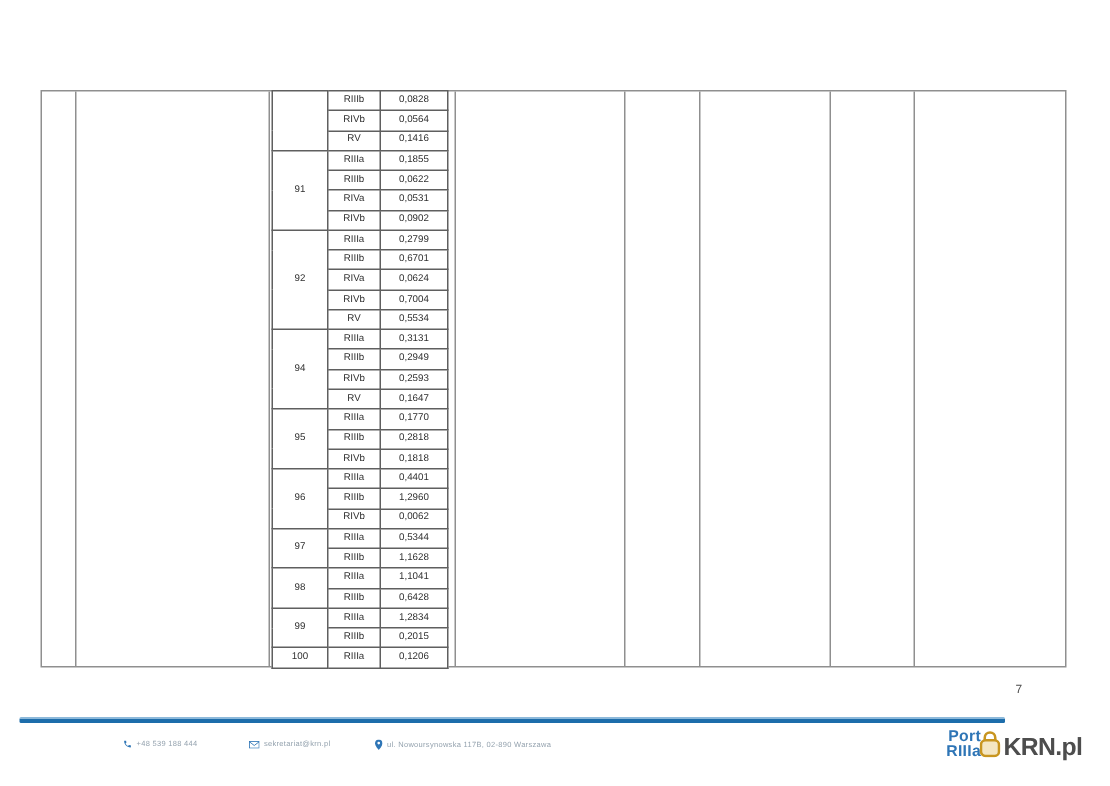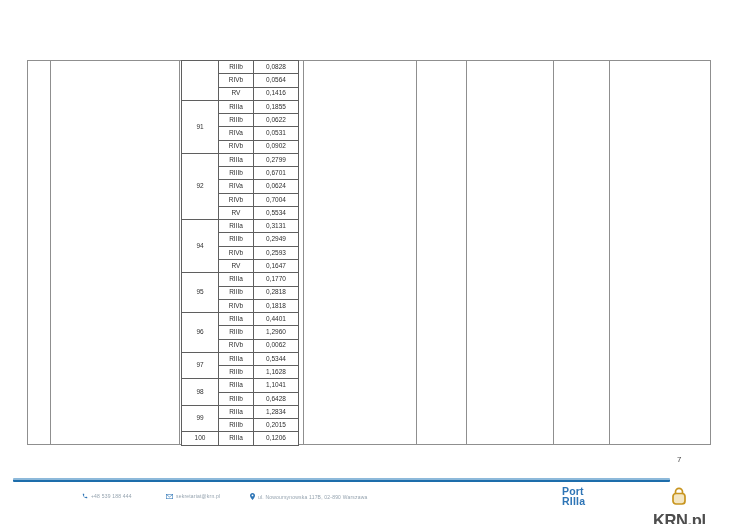--- a/index.html
+++ b/index.html
@@ -38,27 +38,27 @@
   }
   .contact-item{
     position:absolute;top:493px;display:flex;align-items:center;gap:3px;
     font-size:5px;color:#94a2ae;letter-spacing:.2px;
   }
   .contact-phone{left:82px;}
   .contact-email{left:166px;}
   .contact-address{left:250px;}
   .contact-item svg{display:block;}
   .brand-port{
-    position:absolute;left:562px;top:487px;width:52px;
-    text-align:left;font-size:10.5px;line-height:9.5px;
+    position:absolute;left:602px;top:487px;width:52px;
+    text-align:right;font-size:10.5px;line-height:9.5px;
     font-weight:800;color:#2e75b6;letter-spacing:.2px;
   }
   .brand-krn{
     position:absolute;left:653px;top:487px;height:22px;
-    display:flex;align-items:center;gap:2px;flex-direction:column;
+    display:flex;align-items:center;gap:2px;
   }
   .brand-krn .krn-text{
     font-size:16.5px;font-weight:700;color:#4d4d4d;letter-spacing:-.4px;
   }
 </style>
 </head>
 <body>
 
 <div class="outer-grid">
   <div class="vline" style="left:22px"></div>

